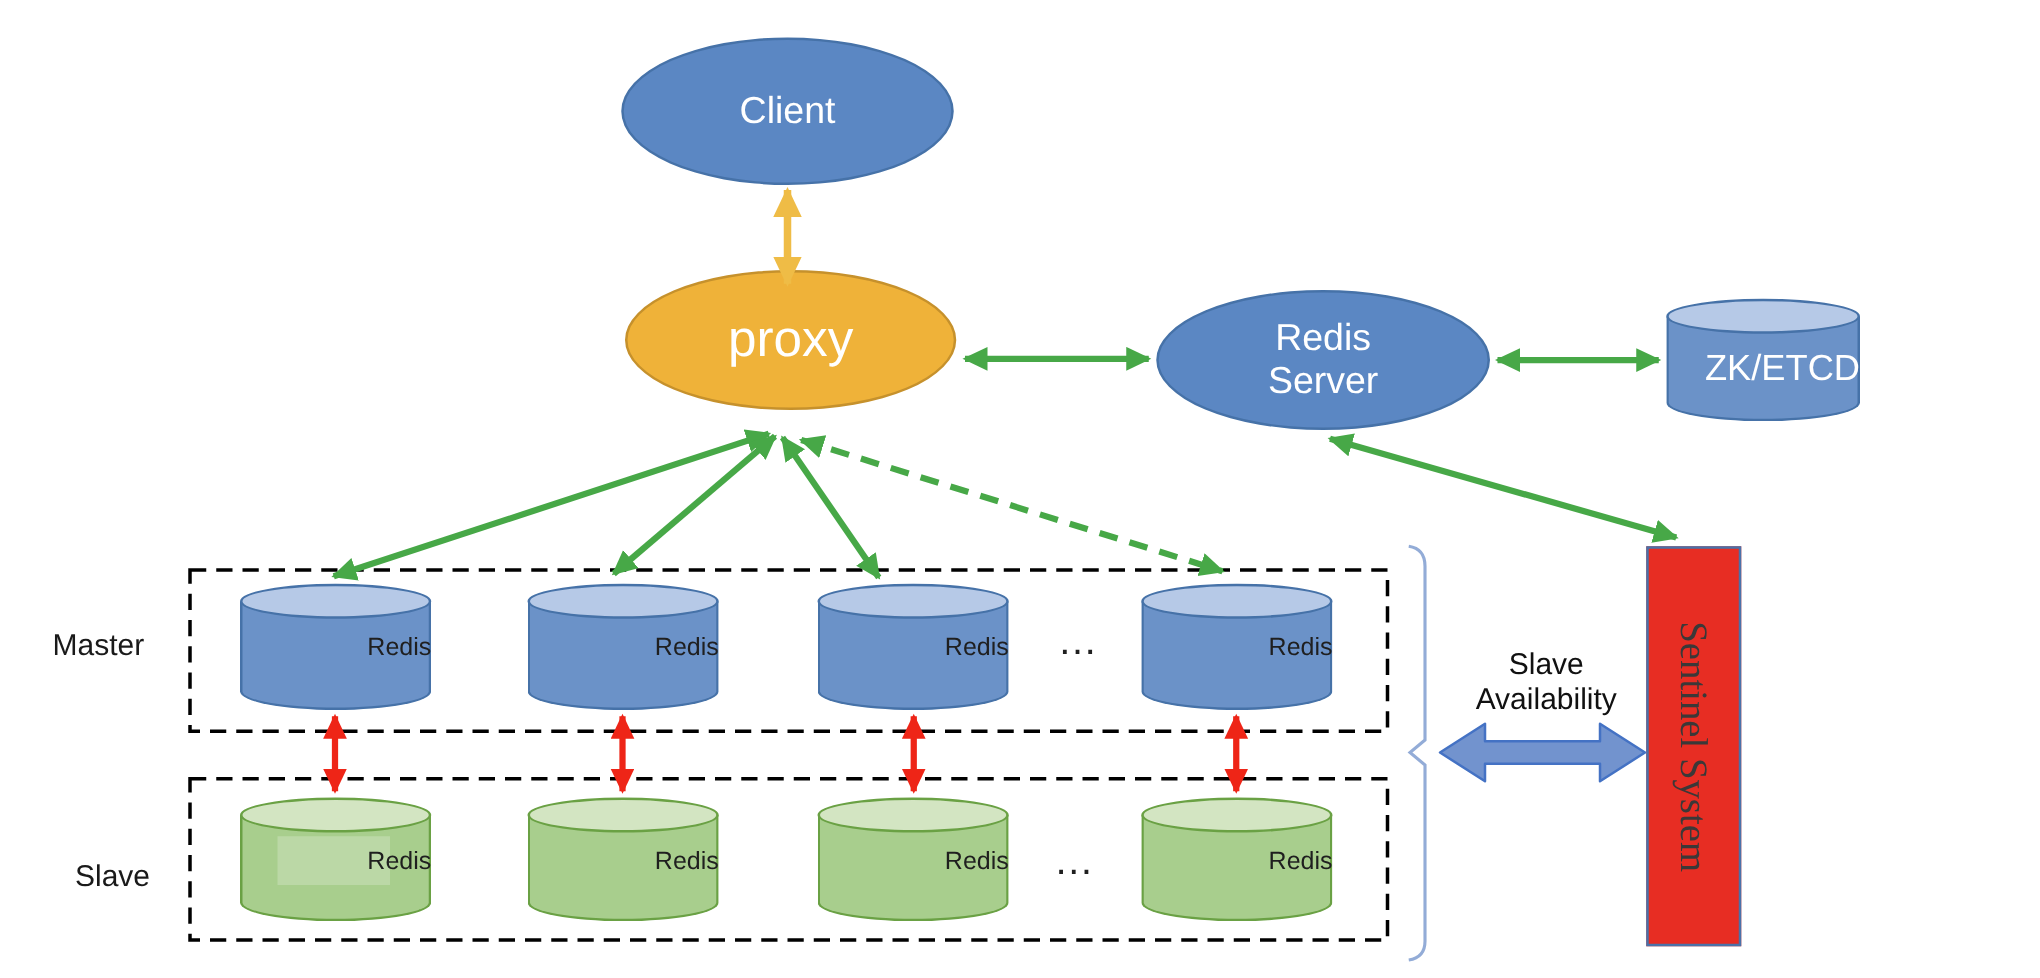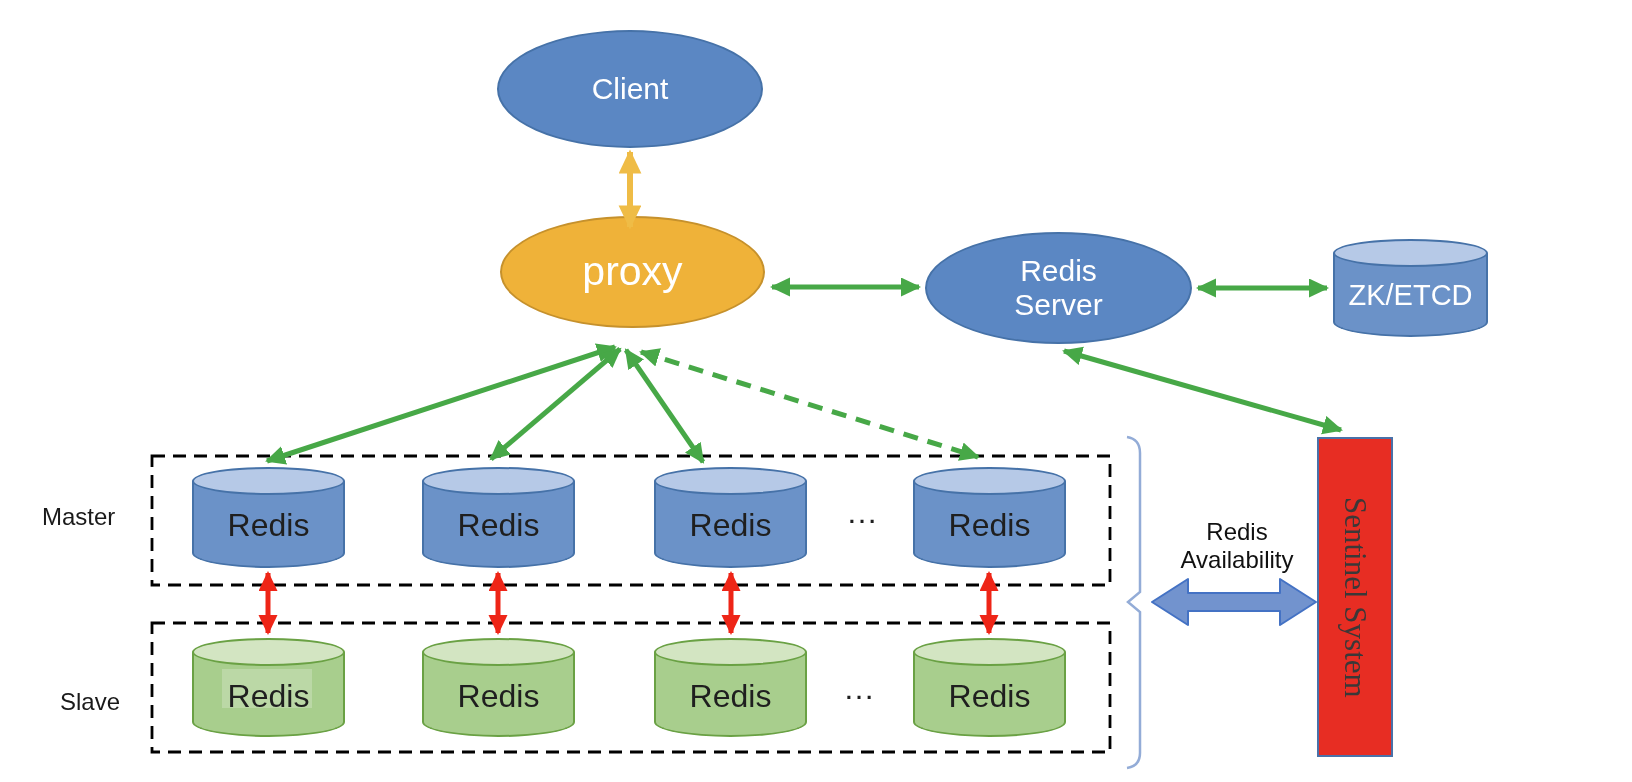--- a/index.html
+++ b/index.html
@@ -15,27 +15,27 @@
   #client{left:497px;top:30px;width:266px;height:118px;}
   #proxy{left:500px;top:216px;width:265px;height:112px;font-size:41px;}
   #config-server{left:925px;top:232px;width:267px;height:112px;}
   #config-server .lbl{width:140px;}
 
   
   .cyl{position:absolute;}
   .cyl-top{position:absolute;left:0;right:0;top:0;height:28px;border-radius:50%;box-sizing:border-box;z-index:2;}
   .cyl-body{position:absolute;left:0;right:0;top:14px;bottom:0;box-sizing:border-box;border-top:none !important;
             border-radius:0 0 50% 50% / 0 0 15px 15px;z-index:1;}
-  .cyl-label{position:absolute;left:0;right:0;text-align:center;z-index:3;}
+  .cyl-label{position:absolute;left:0;right:0;text-align:right;z-index:3;}
   .cyl-blue .cyl-top{background:var(--blue-cyl-top,#B6C9E7);border:2.5px solid var(--blue-border,#4672A8);}
   .cyl-blue .cyl-body{background:var(--blue-cyl-body,#6B92C8);border:2.5px solid var(--blue-border,#4672A8);}
   .cyl-green .cyl-top{background:var(--green-cyl-top,#D3E5C2);border:2.5px solid var(--green-cyl-border,#6AA144);}
   .cyl-green .cyl-body{background:var(--green-cyl-body,#A8CE8D);border:2.5px solid var(--green-cyl-border,#6AA144);}
   .redis-cyl{width:153px;height:101px;}
-  .redis-cyl .cyl-label{top:40px;font-size:32px;color:#1f1f1f;}
+  .redis-cyl .cyl-label{top:40px;font-size:20px;color:#1f1f1f;}
   #zk{left:1333px;top:239px;width:155px;height:98px;}
   #zk .cyl-label{top:40px;font-size:29px;color:#fff;}
   .patch{position:absolute;left:30px;top:31px;width:90px;height:39px;background:rgba(255,255,255,0.22);z-index:2;}
 
   
   .m1{left:192px;} .m2{left:422px;} .m3{left:654px;} .m4{left:913px;}
   .row-master{top:467px;} .row-slave{top:638px;height:99px;}
 
   .side-label{position:absolute;font-size:24px;color:var(--label-text,#1a1a1a);}
   #master-label{left:42px;top:503px;}
@@ -133,21 +133,21 @@
   <div class="cyl cyl-green redis-cyl m4 row-slave">
     <div class="cyl-body"></div>
     <div class="cyl-top"></div>
     <div class="cyl-label">Redis</div>
   </div>
 
   <div id="sentinel">
     <span class="vtext">Sentinel System</span>
   </div>
 
-  <div id="ha-label">Redis Availability</div>
+  <div id="ha-label">Slave Availability</div>
 
   <svg id="overlay" xmlns="http://www.w3.org/2000/svg">
     <defs>
       <marker id="mg" markerWidth="4.4" markerHeight="4" refX="3.6" refY="1.9" orient="auto-start-reverse" markerUnits="strokeWidth">
         <path d="M0,0 L4,1.9 L0,3.8 Z" class="mk-green"></path>
       </marker>
       <marker id="mr" markerWidth="4.4" markerHeight="4" refX="3.6" refY="1.9" orient="auto-start-reverse" markerUnits="strokeWidth">
         <path d="M0,0 L4,1.9 L0,3.8 Z" class="mk-red"></path>
       </marker>
       <marker id="my" markerWidth="4.4" markerHeight="4" refX="3.6" refY="1.9" orient="auto-start-reverse" markerUnits="strokeWidth">

